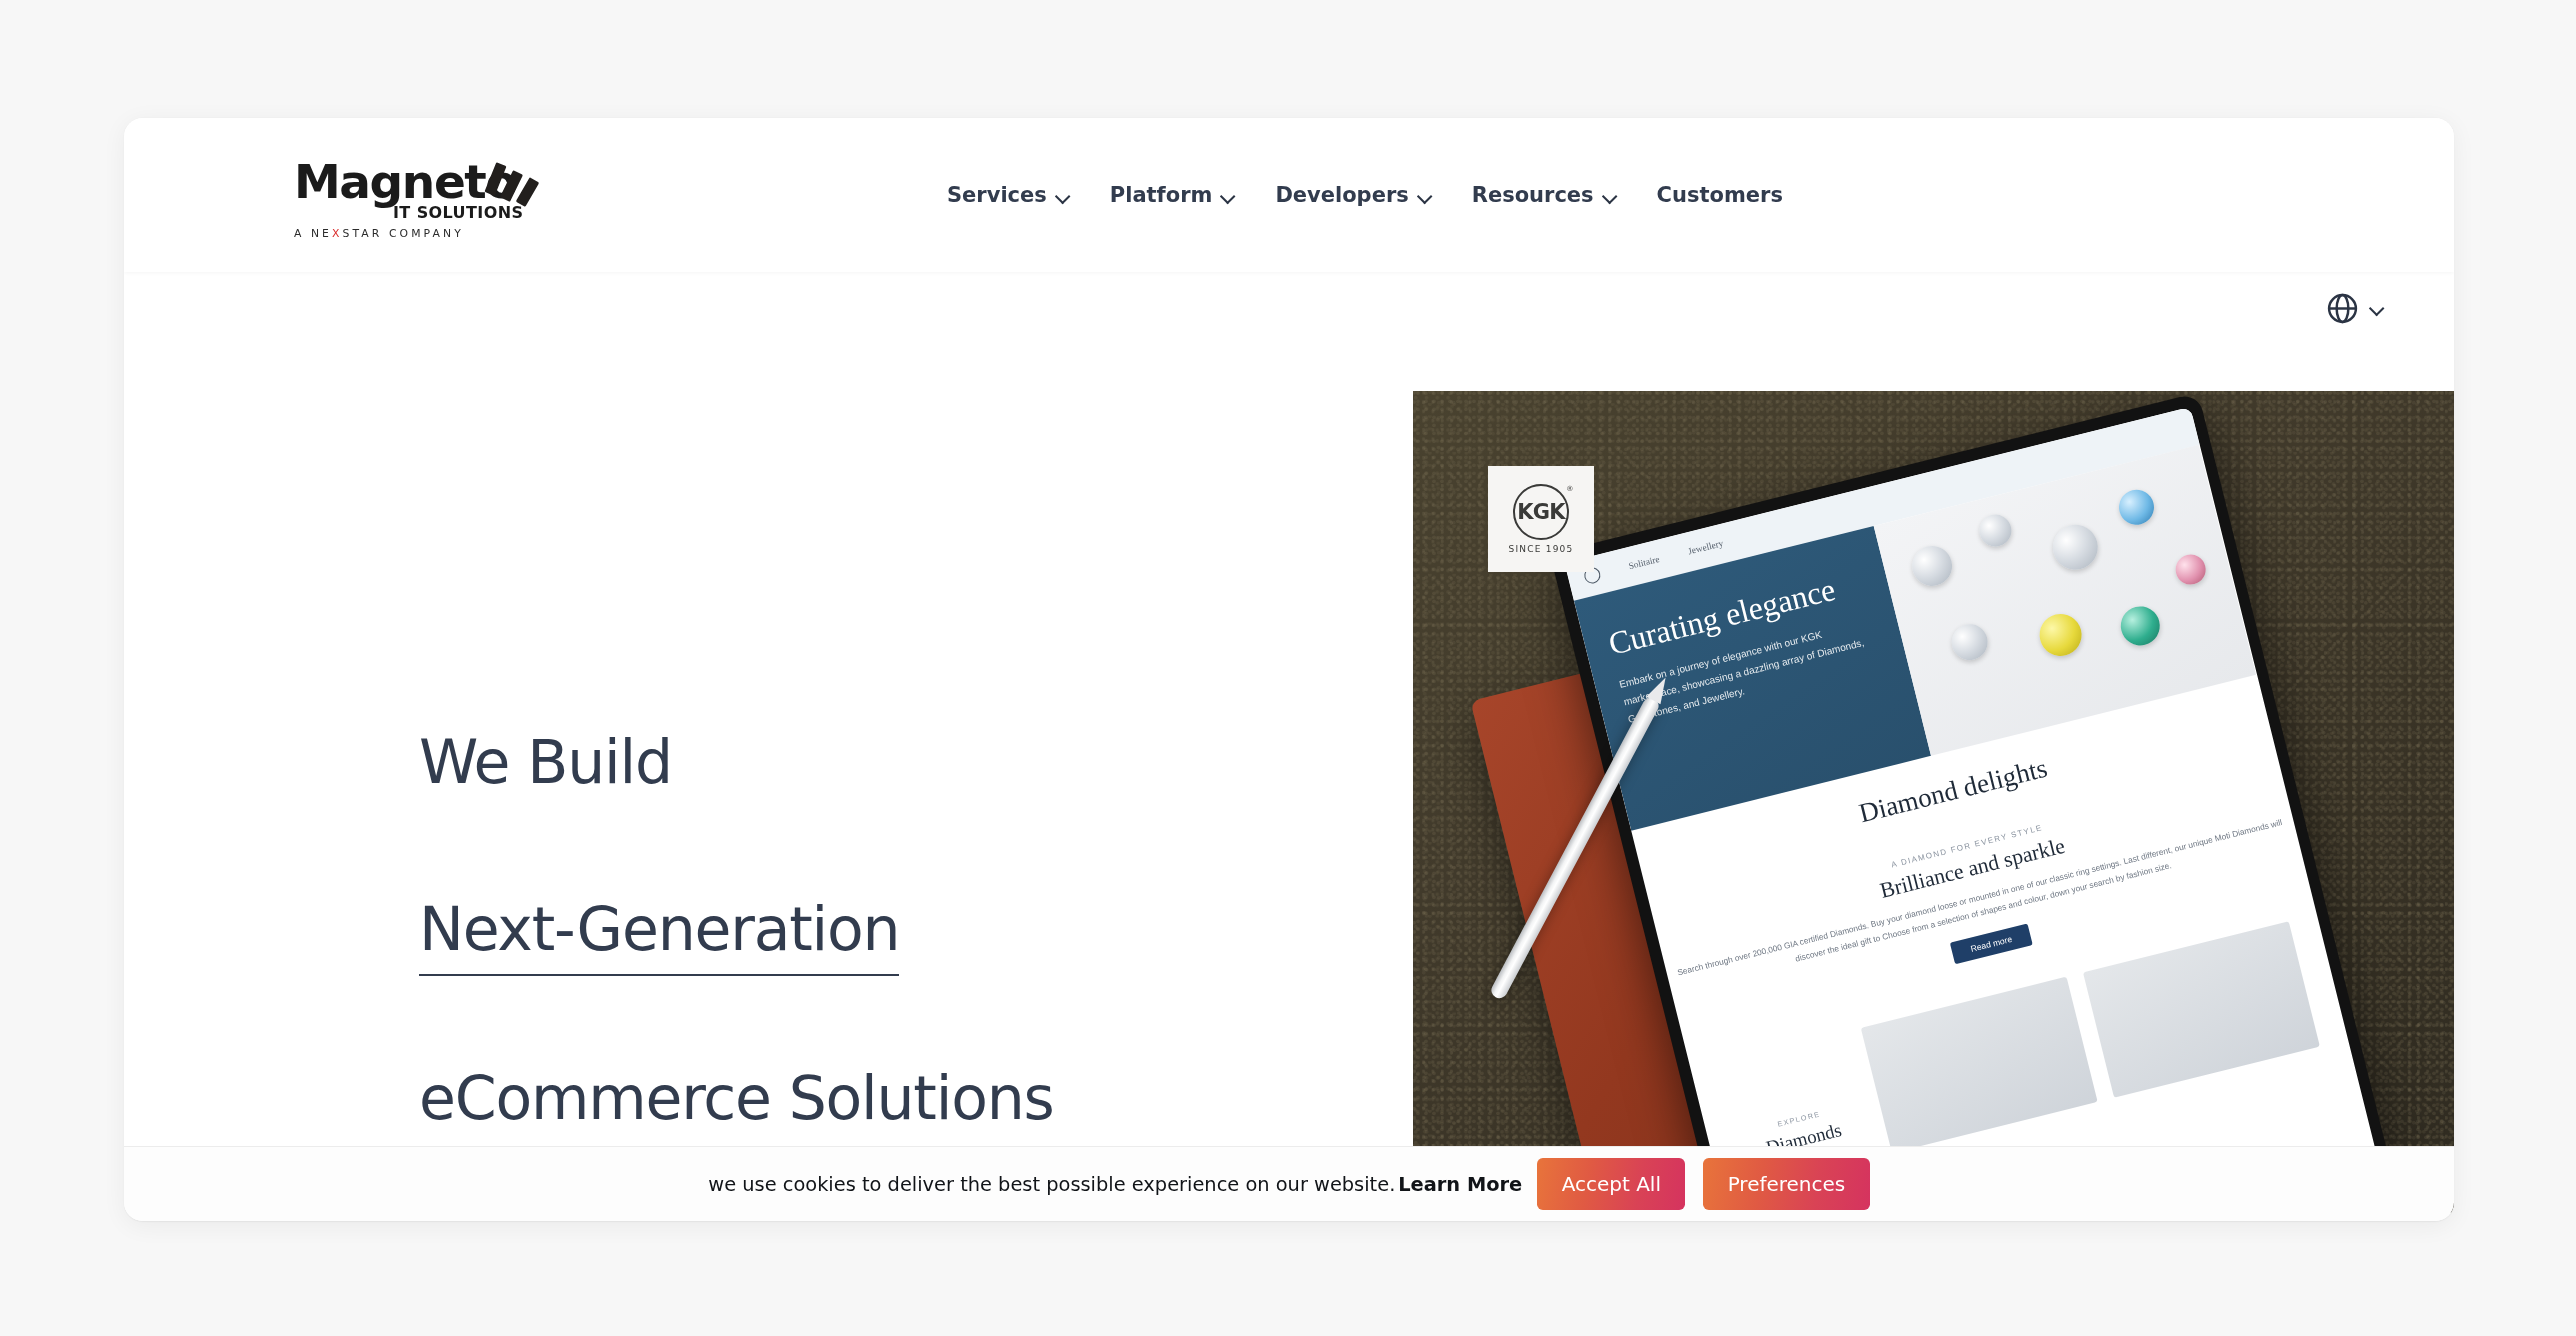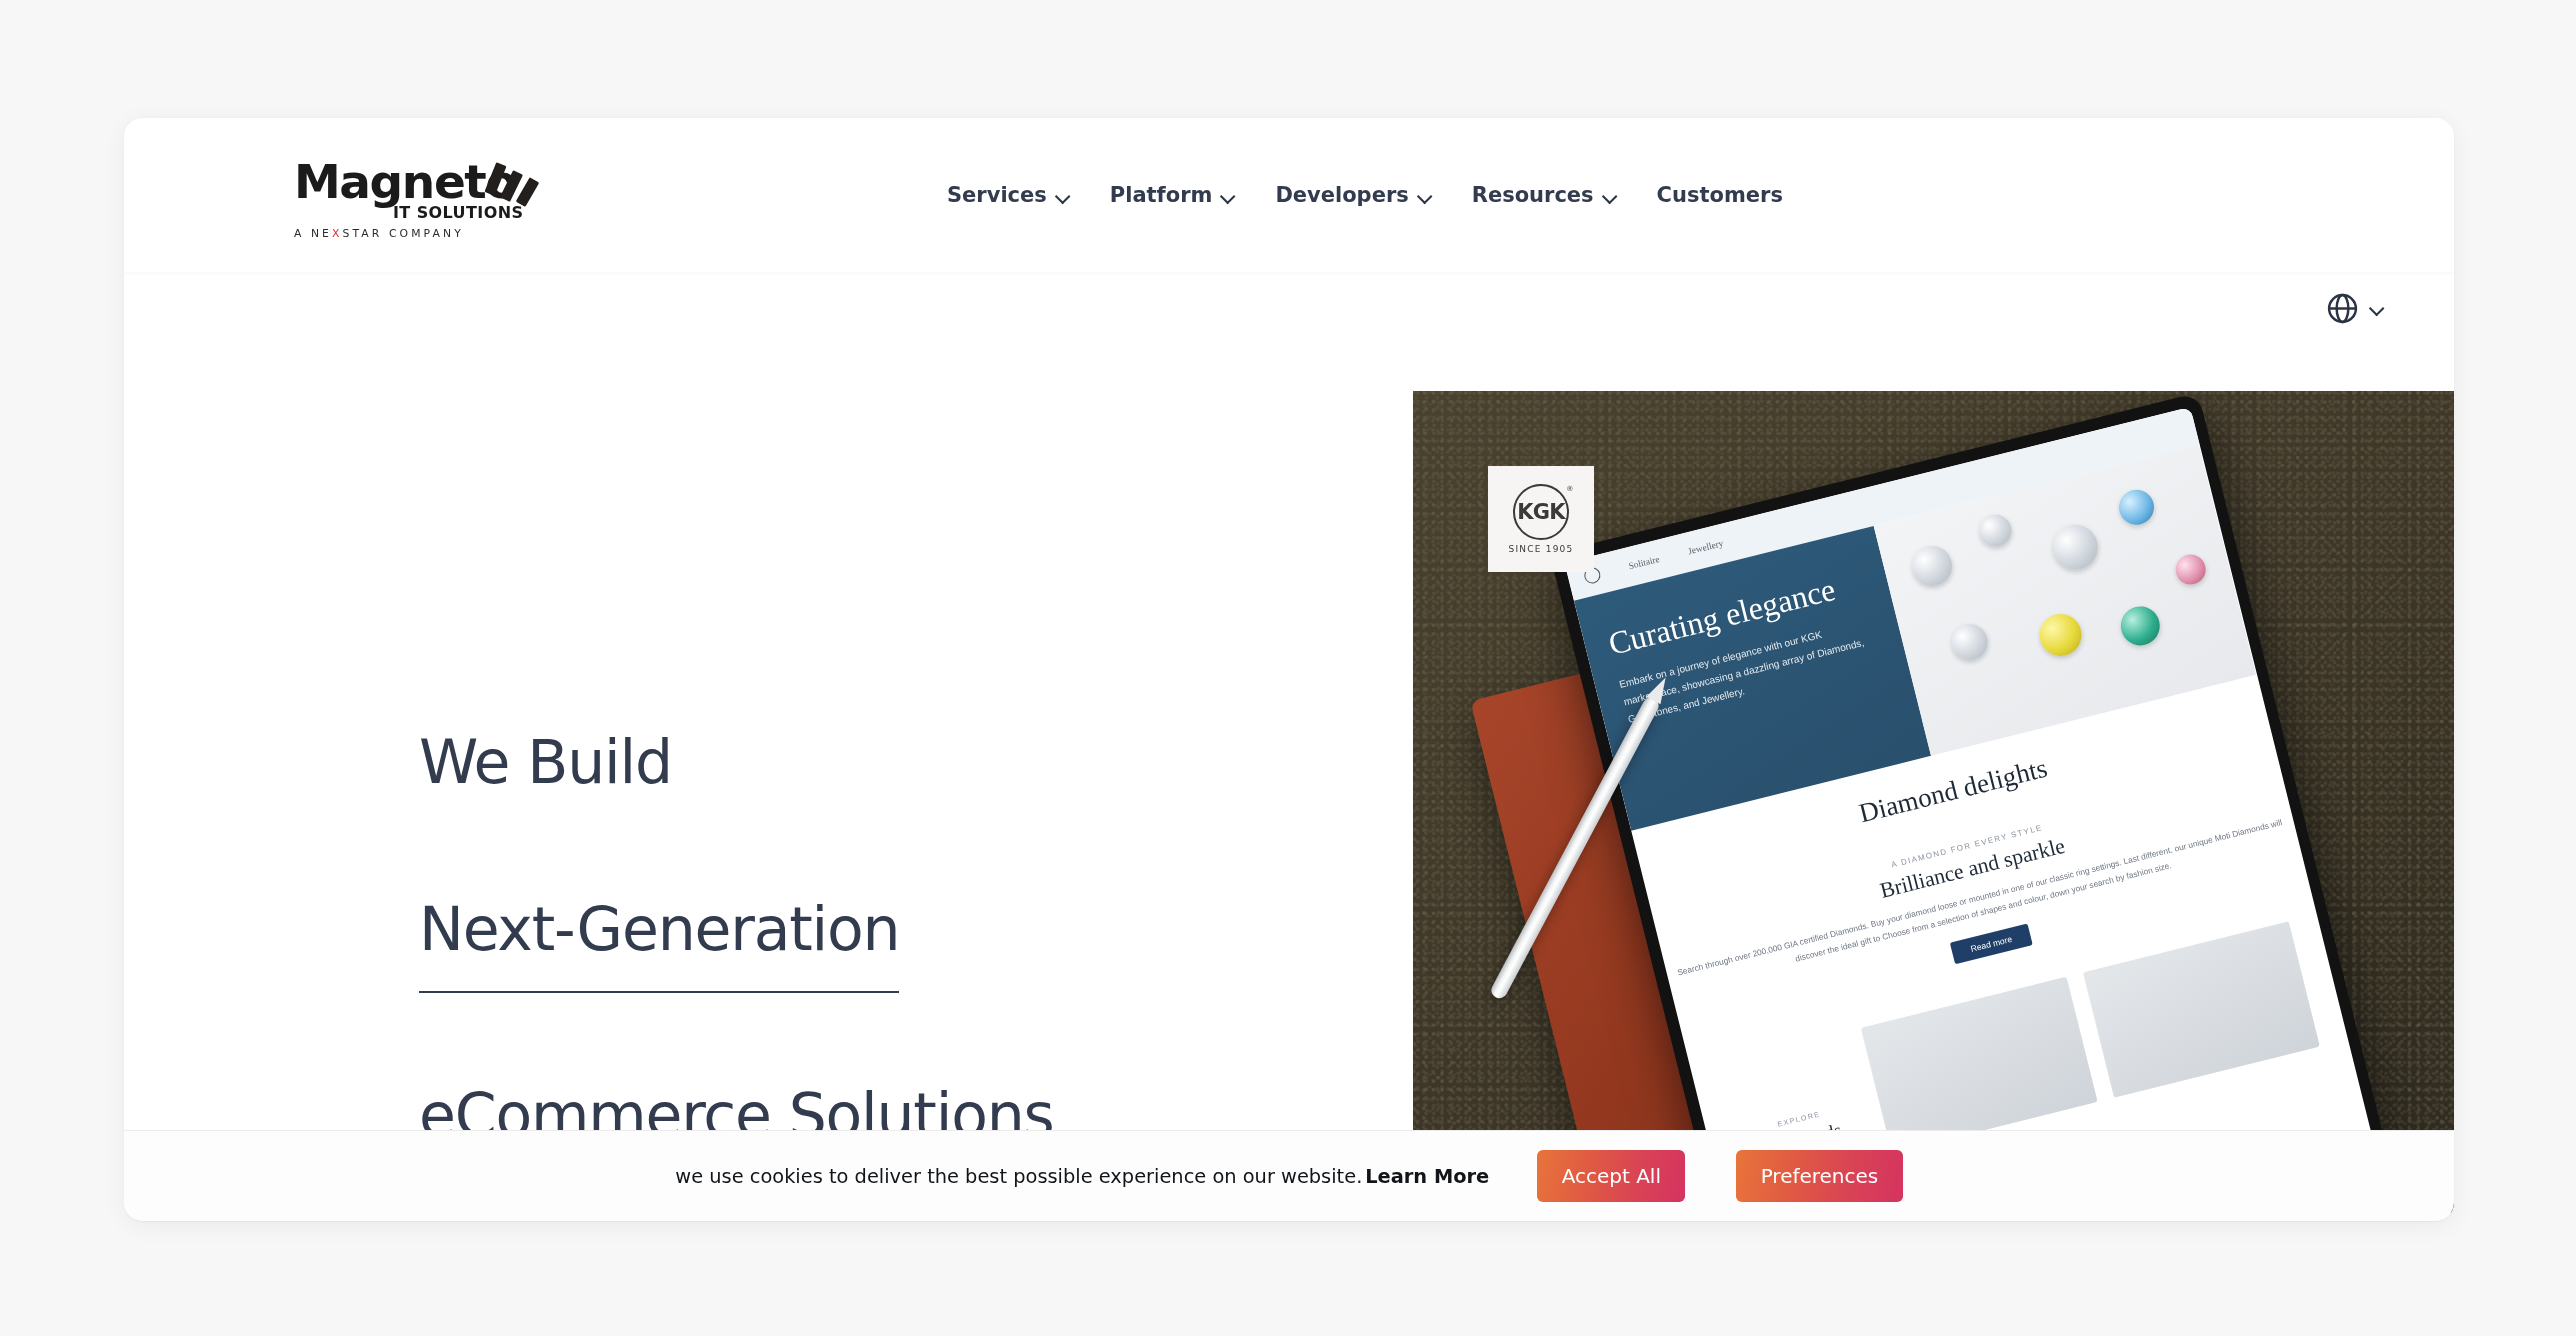--- a/index.html
+++ b/index.html
@@ -181,21 +181,21 @@
     font-size: 60px;
     line-height: 1.395;
     letter-spacing: -1.2px;
     color: #323c4e;
     white-space: pre-line;
   }
   .heading-line { display: block; }
   #heading-line-2 {
     display: inline-block;
     border-bottom: 2.9px solid #323c4e;
-    padding-bottom: 19px;
+    padding-bottom: 2px;
     margin-bottom: -2.9px;
   }
 
   
   #hero-image {
     position: absolute;
     left: 1289px;
     top: 119px;
     width: 1107px;
     height: 822px;
@@ -443,27 +443,27 @@
     border-right: 8px solid transparent;
     border-bottom: 26px solid #e9eaec;
   }
 
   
   #cookie-banner {
     position: absolute;
     left: 0;
     bottom: 0;
     width: 100%;
-    height: 91px;
+    height: 75px;
     background: #fdfdfd;
     border-top: 0.7px solid #ececec;
     display: flex;
     align-items: center;
     justify-content: center;
-    gap: 48px;
+    gap: 15px;
     z-index: 20;
   }
   #cookie-text {
     font-family: "DejaVu Sans", sans-serif;
     font-size: 19.4px;
     color: #111418;
     white-space: nowrap;
   }
   #cookie-learn-more {
     font-family: "DejaVu Sans", sans-serif;

